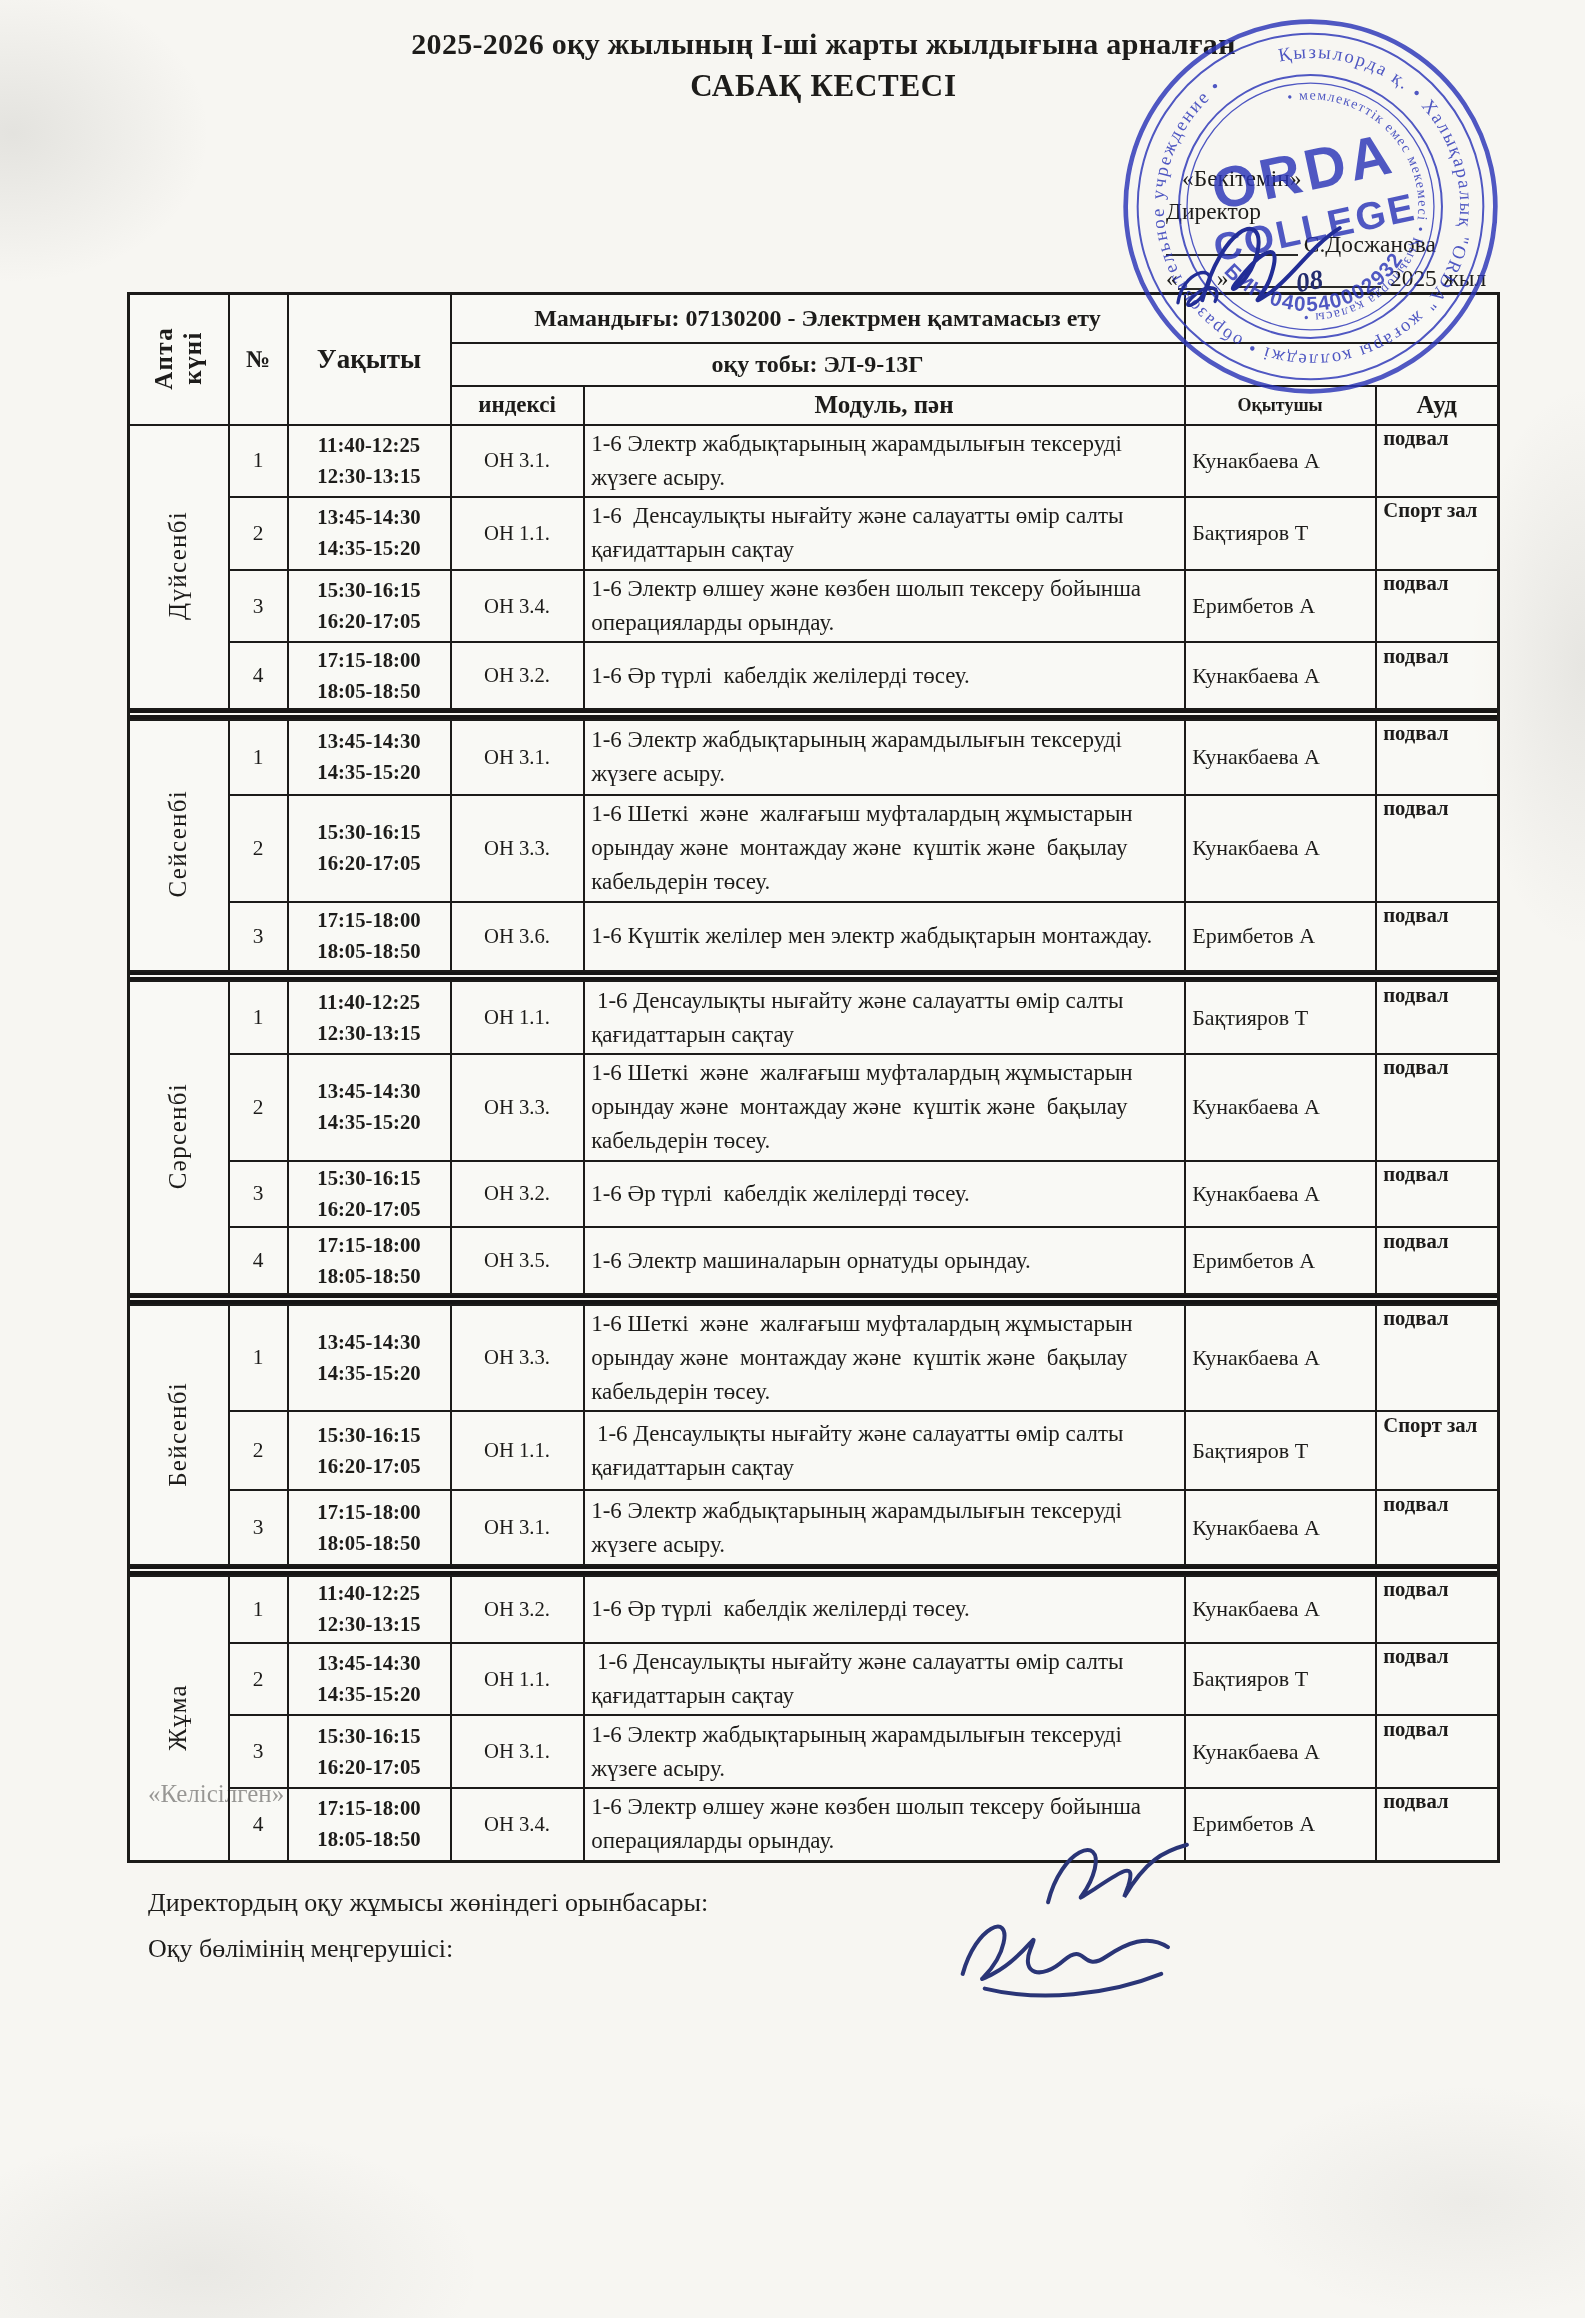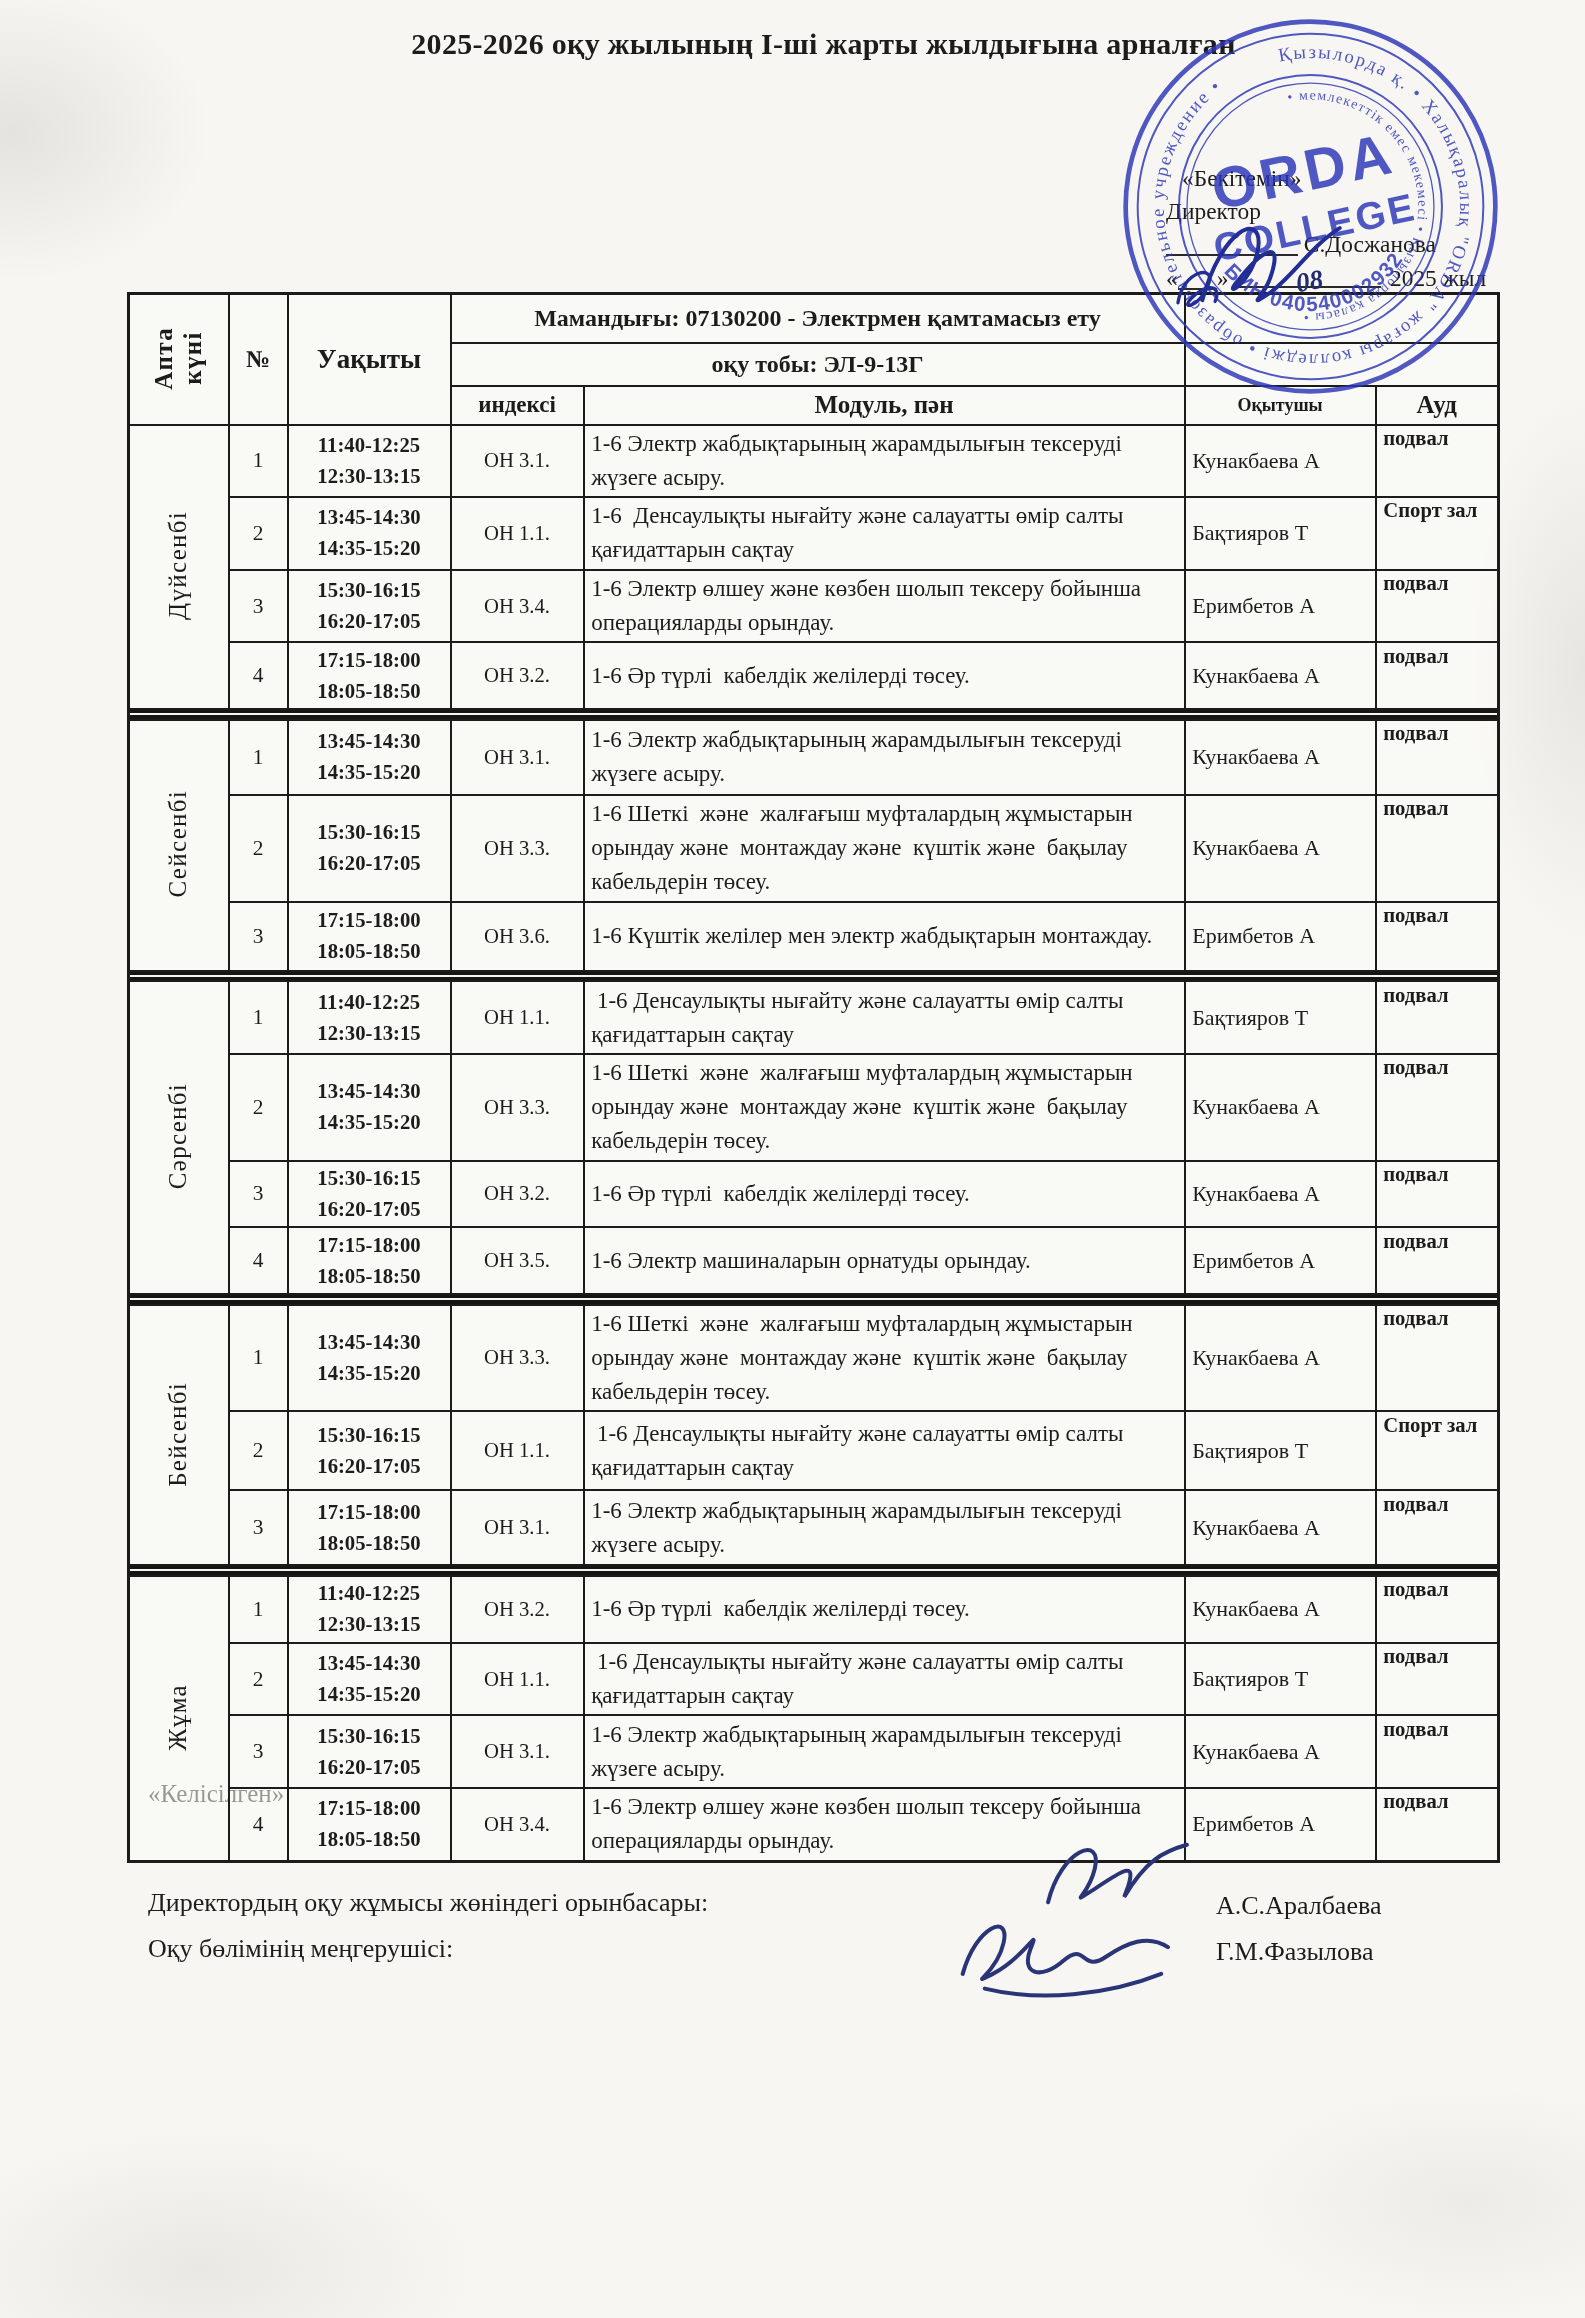--- a/index.html
+++ b/index.html
@@ -49,20 +49,21 @@
   .roles{position:absolute;left:148px;top:1880px;font-size:26px;line-height:1.75;}
   .names{position:absolute;left:1216px;top:1883px;font-size:26px;line-height:1.75;}
 </style>
 </head>
 <body>
 
 <div class="page">
 
   <div class="title">
     <div class="t1">2025-2026 оқу жылының I-ші  жарты жылдығына арналған</div>
+    <div class="t2">САБАҚ КЕСТЕСІ</div>
   </div>
 
   <table class="sched">
     <colgroup>
       <col style="width:100px">
         <col style="width:59px">
         <col style="width:163px">
       <col style="width:133px">
         <col style="width:601px">
         <col style="width:191px">
@@ -353,24 +354,20 @@
   </svg>
   <svg class="scribble" style="left:1166px;top:255px;" width="73" height="63" viewBox="0 0 110 95">
     <path d="M 18 72 C 26 22, 76 14, 64 44 C 52 80, 14 86, 44 60 C 66 42, 84 48, 74 70" fill="none" stroke="#222d96" stroke-width="5" stroke-linecap="round"></path>
   </svg>
 
   <div class="agreed">«Келісілген»</div>
   <div class="roles">
     <div>Директордың оқу жұмысы  жөніндегі орынбасары:</div>
     <div>Оқу бөлімінің меңгерушісі:</div>
   </div>
-  <div class="names">
-    <div>А.С.Аралбаева</div>
-    <div>Г.М.Фазылова</div>
-  </div>
   <svg class="scribble" style="left:1028px;top:1822px;" width="187" height="107" viewBox="0 0 280 160">
     <path d="M 30 120 C 50 40, 112 18, 100 70 C 90 112, 58 126, 100 100 C 142 72, 162 58, 150 96 L 144 112 C 176 58, 202 44, 238 34" fill="none" stroke="#2a3577" stroke-width="6" stroke-linecap="round"></path>
   </svg>
   <svg class="scribble" style="left:946px;top:1887px;" width="254" height="127" viewBox="0 0 380 190">
     <path d="M 25 130 C 45 58, 97 38, 86 84 C 76 130, 30 150, 70 130 C 120 104, 142 54, 126 94 C 112 130, 142 140, 176 110 C 210 80, 202 130, 240 104 C 270 84, 302 70, 332 90 M 58 152 C 140 172, 242 162, 322 130" fill="none" stroke="#2a3577" stroke-width="6" stroke-linecap="round"></path>
   </svg>
 
 </div>
 
 

